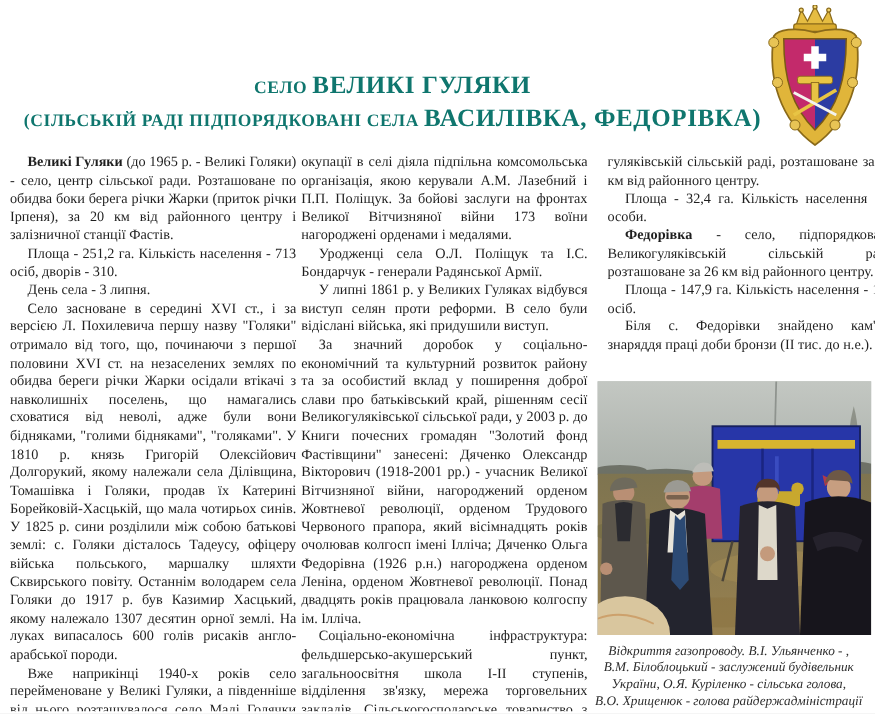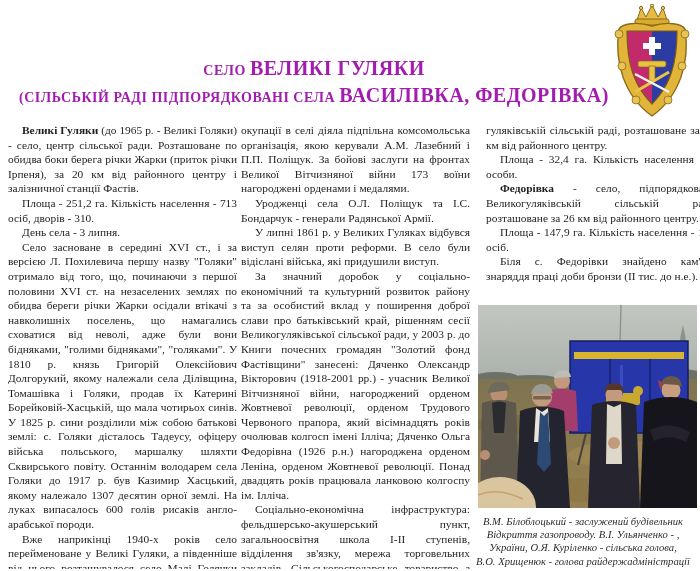--- a/index.html
+++ b/index.html
@@ -38,21 +38,21 @@
     position:absolute; left:466px; top:515px; width:234px;
     font-style:italic; font-size:10.6px; line-height:13.2px;
     text-align:center; color:#2c2c2c;
   }
 </style>
 </head>
 <body>
 
 <div class="page">
 
-  <div class="header" style="color: #a21caf;">
+  <div class="header" style="color: #0f766e;">
     <div>
       <span class="t-small">СЕЛО </span><span class="t-big">ВЕЛИКІ ГУЛЯКИ</span>
     </div>
     <div>
       <span class="t-small">(СІЛЬСЬКІЙ РАДІ ПІДПОРЯДКОВАНІ СЕЛА </span><span class="t-big">ВАСИЛІВКА, ФЕДОРІВКА)</span>
     </div>
   </div>
 
   <div class="gerb">
     <svg width="84" height="118" viewBox="0 0 84 118">
@@ -196,19 +196,19 @@
         <path d="M166,97 q27,-10 53,0 l0,106 -57,0 Z" fill="#17151c"></path>
         <path d="M172,125 q20,-10 40,2 l-4,10 q-16,-9 -32,-1 Z" fill="#25222c"></path>
       </g>
 
       <ellipse cx="22" cy="202" rx="36" ry="30" fill="#d9c69e"></ellipse>
       <path d="M0,190 q20,-8 45,4" stroke="#c27b3a" stroke-width="1.5" fill="none" opacity="0.5"></path>
     </svg>
   </div>
 
   <div class="photo-caption" id="photo-caption">
+      <div>Відкриття газопроводу. В.І. Ульянченко - ,</div>
       <div>В.М. Білоблоцький - заслужений будівельник</div>
-      <div>Відкриття газопроводу. В.І. Ульянченко - ,</div>
       <div>України, О.Я. Куріленко - сільська голова,</div>
       <div>В.О. Хрищенюк - голова райдержадміністрації</div>
     </div>
 
 </div>
 
 </body></html>

